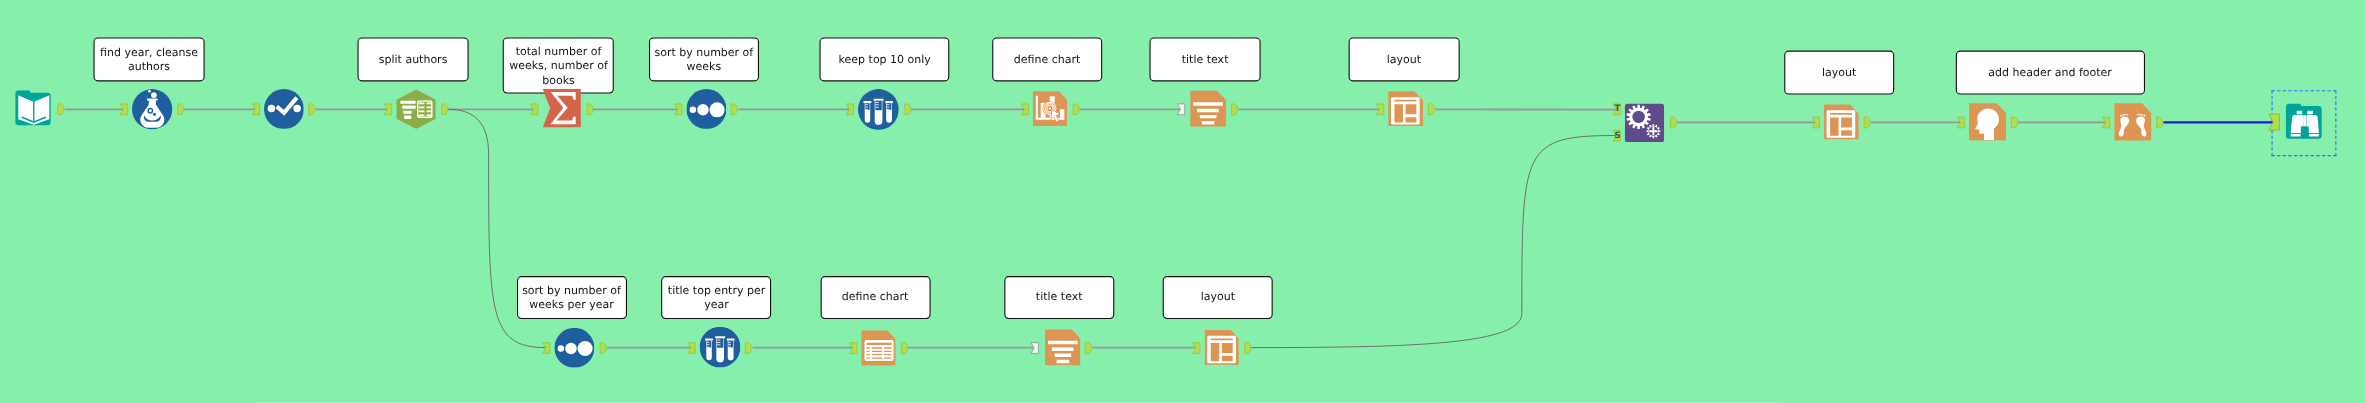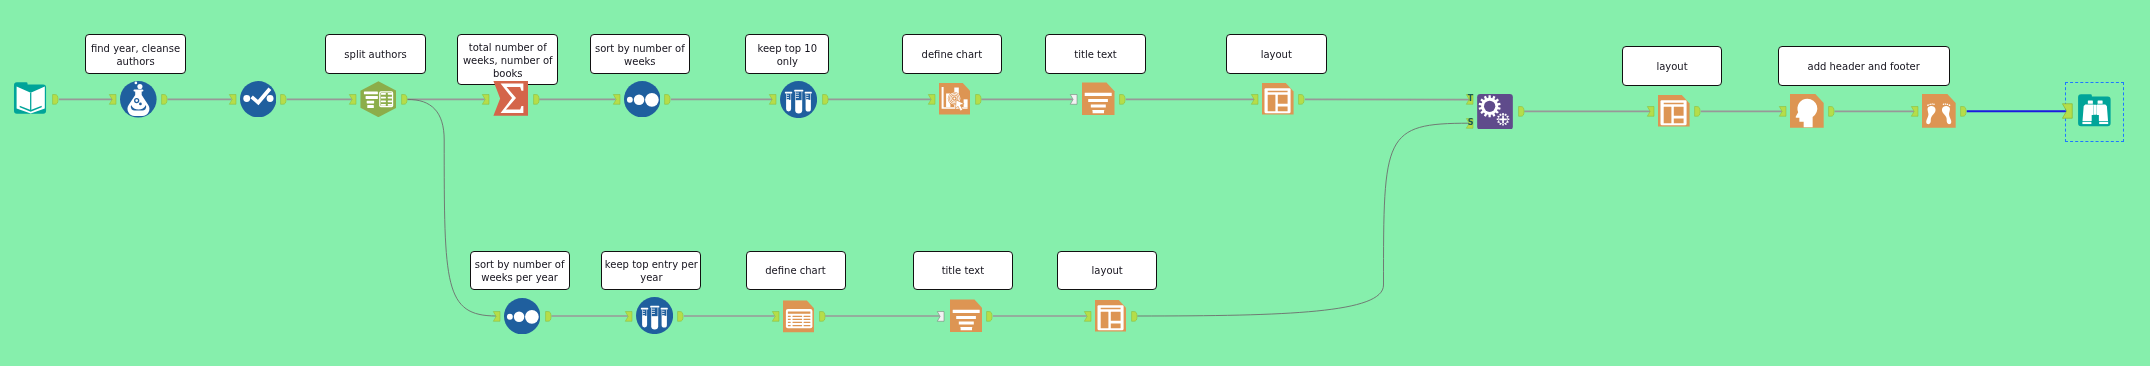--- a/index.html
+++ b/index.html
@@ -55,29 +55,29 @@
     <path d="M1137.4,316.0 C1287.4,316.0 1383.5,313.0 1383.5,285.0 C1383.5,135.0 1383.5,123.2 1469.3,123.2" fill="none" stroke="#6d6d6d" stroke-width="0.9"></path>
   </svg>
   <div class="anno" style="left:85.2px;top:34.4px;width:100.7px;height:39.6px;">find year, cleanse
 authors</div>
   <div class="anno" style="left:325.2px;top:34.4px;width:100.7px;height:39.6px;">split authors</div>
   <div class="anno" style="left:457.4px;top:34.4px;width:100.7px;height:51px;">total number of
 weeks, number of
 books</div>
   <div class="anno" style="left:589.5px;top:34.4px;width:100.7px;height:39.6px;">sort by number of
 weeks</div>
-  <div class="anno" style="left:745.3px;top:34.4px;width:84px;height:39.6px;">keep top 10 only</div>
+  <div class="anno" style="left:745.3px;top:34.4px;width:118px;height:39.6px;">keep top 10 only</div>
   <div class="anno" style="left:901.5px;top:34.4px;width:100.7px;height:39.6px;">define chart</div>
   <div class="anno" style="left:1045.2px;top:34.4px;width:100.7px;height:39.6px;">title text</div>
   <div class="anno" style="left:1225.9px;top:34.4px;width:100.7px;height:39.6px;">layout</div>
   <div class="anno" style="left:1622.0px;top:46.1px;width:100.0px;height:39.9px;">layout</div>
   <div class="anno" style="left:1777.7px;top:46.1px;width:172px;height:39.9px;">add header and footer</div>
   <div class="anno" style="left:469.6px;top:250.5px;width:100.0px;height:39.0px;">sort by number of
 weeks per year</div>
-  <div class="anno" style="left:601.4px;top:250.5px;width:100.0px;height:39.0px;">keep top entry per
+  <div class="anno" style="left:601.4px;top:250.5px;width:100.0px;height:39.0px;">title top entry per
 year</div>
   <div class="anno" style="left:745.5px;top:250.5px;width:100.0px;height:39.0px;">define chart</div>
   <div class="anno" style="left:912.9px;top:250.5px;width:100.0px;height:39.0px;">title text</div>
   <div class="anno" style="left:1057.2px;top:250.5px;width:100.0px;height:39.0px;">layout</div>
   <div class="selbox" style="left:2064.9px;top:81.9px;width:58.9px;height:59.7px;"></div>
   <div class="conn" style="left:52.40px;top:94.00px;width:6.90px;height:10.80px;">
       <svg width="6.90" height="10.80" viewBox="0 0 7.35 11.5" preserveAspectRatio="none">
         <path d="M0.6,0.55 H3.25 A3.25,5.2 0 0 1 3.25,10.95 H0.6 Z" fill="#b5dd4a" stroke="#87b534" stroke-width="0.5" stroke-linejoin="miter"></path>
       </svg>
     </div>

